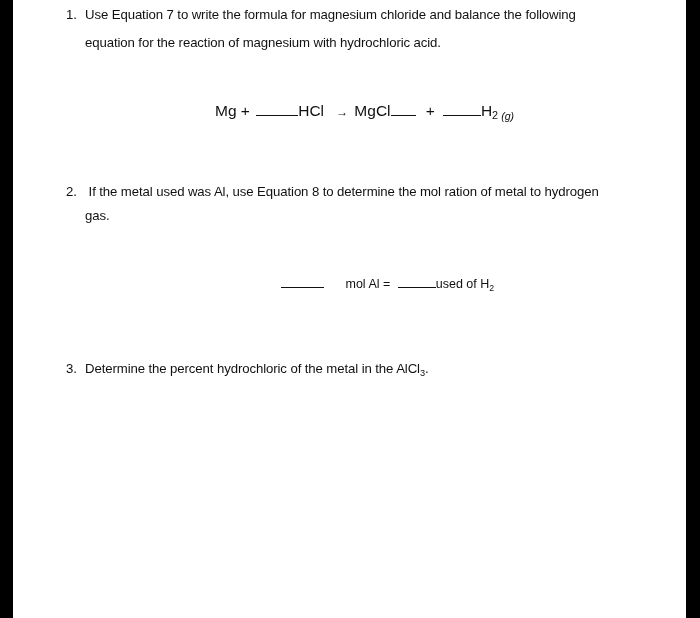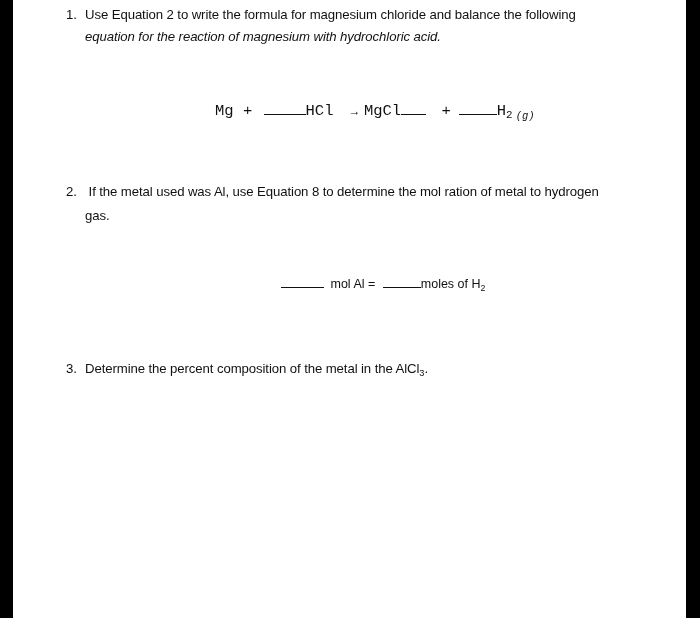--- a/index.html
+++ b/index.html
@@ -14,58 +14,58 @@
       background: #fff;
     }
     .q {
       position: absolute; font-size: 13.2px; line-height: 16.5px;
       letter-spacing: -0.1px;
     }
     .q .num { position: absolute; left: 0; top: 0; }
     .q .txt { position: absolute; left: 19px; top: 0; white-space: pre; }
     .eq {
       position: absolute; left: 202px; top: 102px;
-      font-family: Liberation Mono, monospace; font-size: 15.5px; white-space: nowrap;
+      font-family: Liberation Sans, sans-serif; font-size: 15.5px; white-space: nowrap;
     }
     .blank { display: inline-block; border-bottom: 1px solid #111; height: 12px; vertical-align: baseline; }
     .eq2 {
       position: absolute; left: 268px; top: 277px;
       font-size: 12.5px; white-space: nowrap;
     }
     sub { font-size: 70%; vertical-align: -3px; line-height: 0; }
     .state { font-style: italic; font-size: 68%; vertical-align: -4px; margin-left: 3px; }
   </style>
 </head>
 <body>
 
 <div class="page">
 
   <div class="q" style="left:53px; top:7px; width:620px;">
     <span class="num">1.</span>
-    <div class="txt">Use Equation 2 to write the formula for magnesium chloride and balance the following</div>
-    <div class="txt" style="top:22px;font-style:italic;">equation for the reaction of magnesium with hydrochloric acid.</div>
+    <div class="txt">Use Equation 7 to write the formula for magnesium chloride and balance the following</div>
+    <div class="txt" style="top:28px;">equation for the reaction of magnesium with hydrochloric acid.</div>
   </div>
 
   <div class="eq">
     <span>Mg +</span>
     <span class="blank" style="width:42px; margin-left:2px;"></span><span>HCl</span>
     <span style="margin:0 6px 0 8px; font-size:12px;">→</span><span>MgCl</span><span class="blank" style="width:25px;"></span>
     <span style="margin:0 8px 0 6px;">+</span><span class="blank" style="width:38px;"></span><span>H</span><sub>2</sub><span class="state">(g)</span>
   </div>
 
   <div class="q" style="left:53px; top:184px; width:620px;">
     <span class="num">2.</span>
     <div class="txt"> If the metal used was Al, use Equation 8 to determine the mol ration of metal to hydrogen</div>
     <div class="txt" style="top:24px;">gas.</div>
   </div>
 
   <div class="eq2">
     <span class="blank" style="width:43px; height:10px;"></span>
-    <span style="margin-left:3px;">mol Al  =</span>
-    <span class="blank" style="width:38px; height:10px; margin-left:4px;"></span><span>moles of H</span><sub>2</sub>
+    <span style="margin-left:18px;">mol Al  =</span>
+    <span class="blank" style="width:38px; height:10px; margin-left:4px;"></span><span>used of H</span><sub>2</sub>
   </div>
 
   <div class="q" style="left:53px; top:361px; width:620px;">
     <span class="num">3.</span>
-    <div class="txt"><span>Determine the percent composition of the metal in the AlCl</span><sub>3</sub><span>.</span></div>
+    <div class="txt"><span>Determine the percent hydrochloric of the metal in the AlCl</span><sub>3</sub><span>.</span></div>
   </div>
 
 </div>
 
 </body></html>

